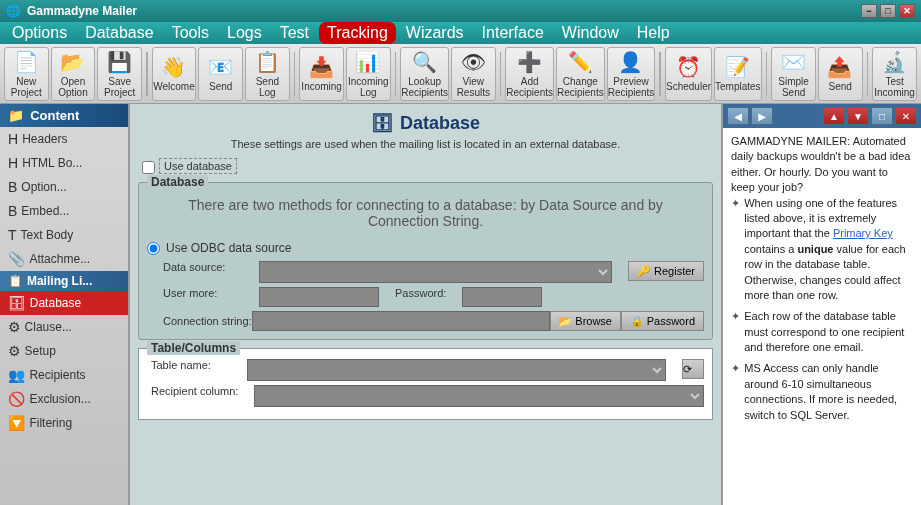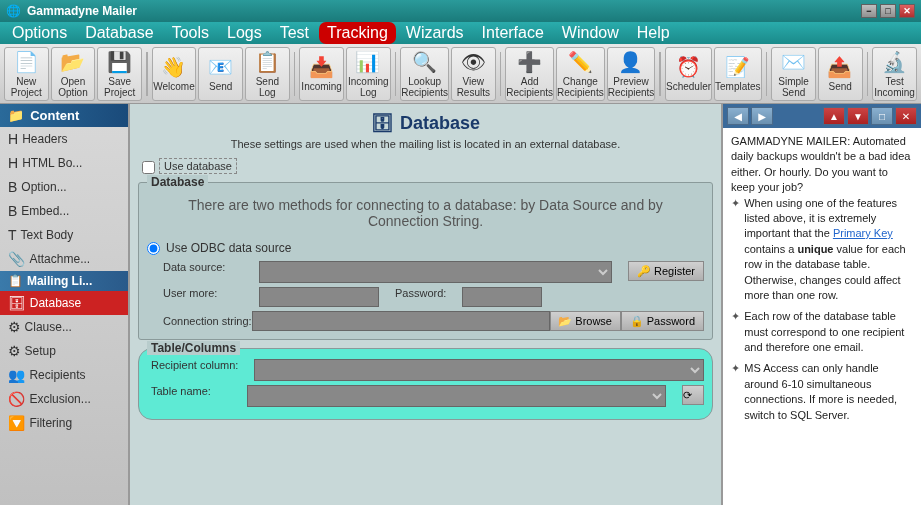--- a/index.html
+++ b/index.html
@@ -488,32 +488,32 @@
           <span>📂</span>
           <span>Browse</span>
         </button>
         <button class="form-btn">
           <span>🔒</span>
           <span>Password</span>
         </button>
       </div>
     </div>
 
-    <div style="border:1px solid #8a9a9a; border-radius:14px; padding:10px 8px 8px 8px; background:#5eead4; position:relative;">
+    <div style="border:1px solid #8a9a9a; border-radius:0; padding:10px 8px 8px 8px; background:#ffffff; position:relative;">
       <div style="position:absolute; top:-8px; left:8px; background:#b8cccc; padding:0 4px; font-size:12px; font-weight:bold; color:#333;">Table/Columns</div>
-
-      <div class="form-row" style="padding-left:4px;">
-        <label class="form-label">Recipient column:</label>
-        <select class="select-input" style="flex:1;"></select>
-      </div>
 
       <div class="form-row" style="padding-left:4px;">
         <label class="form-label">Table name:</label>
         <select class="select-input" style="flex:1;"></select>
         <button class="form-btn" style="width:22px; padding:0;">⟳</button>
+      </div>
+
+      <div class="form-row" style="padding-left:4px;">
+        <label class="form-label">Recipient column:</label>
+        <select class="select-input" style="flex:1;"></select>
       </div>
     </div>
   </div>
 
   <div class="right-panel">
     <div class="right-nav">
       <div class="right-panel-nav-btns">
         <div class="right-nav-btn">◀</div>
         <div class="right-nav-btn">▶</div>
       </div>

